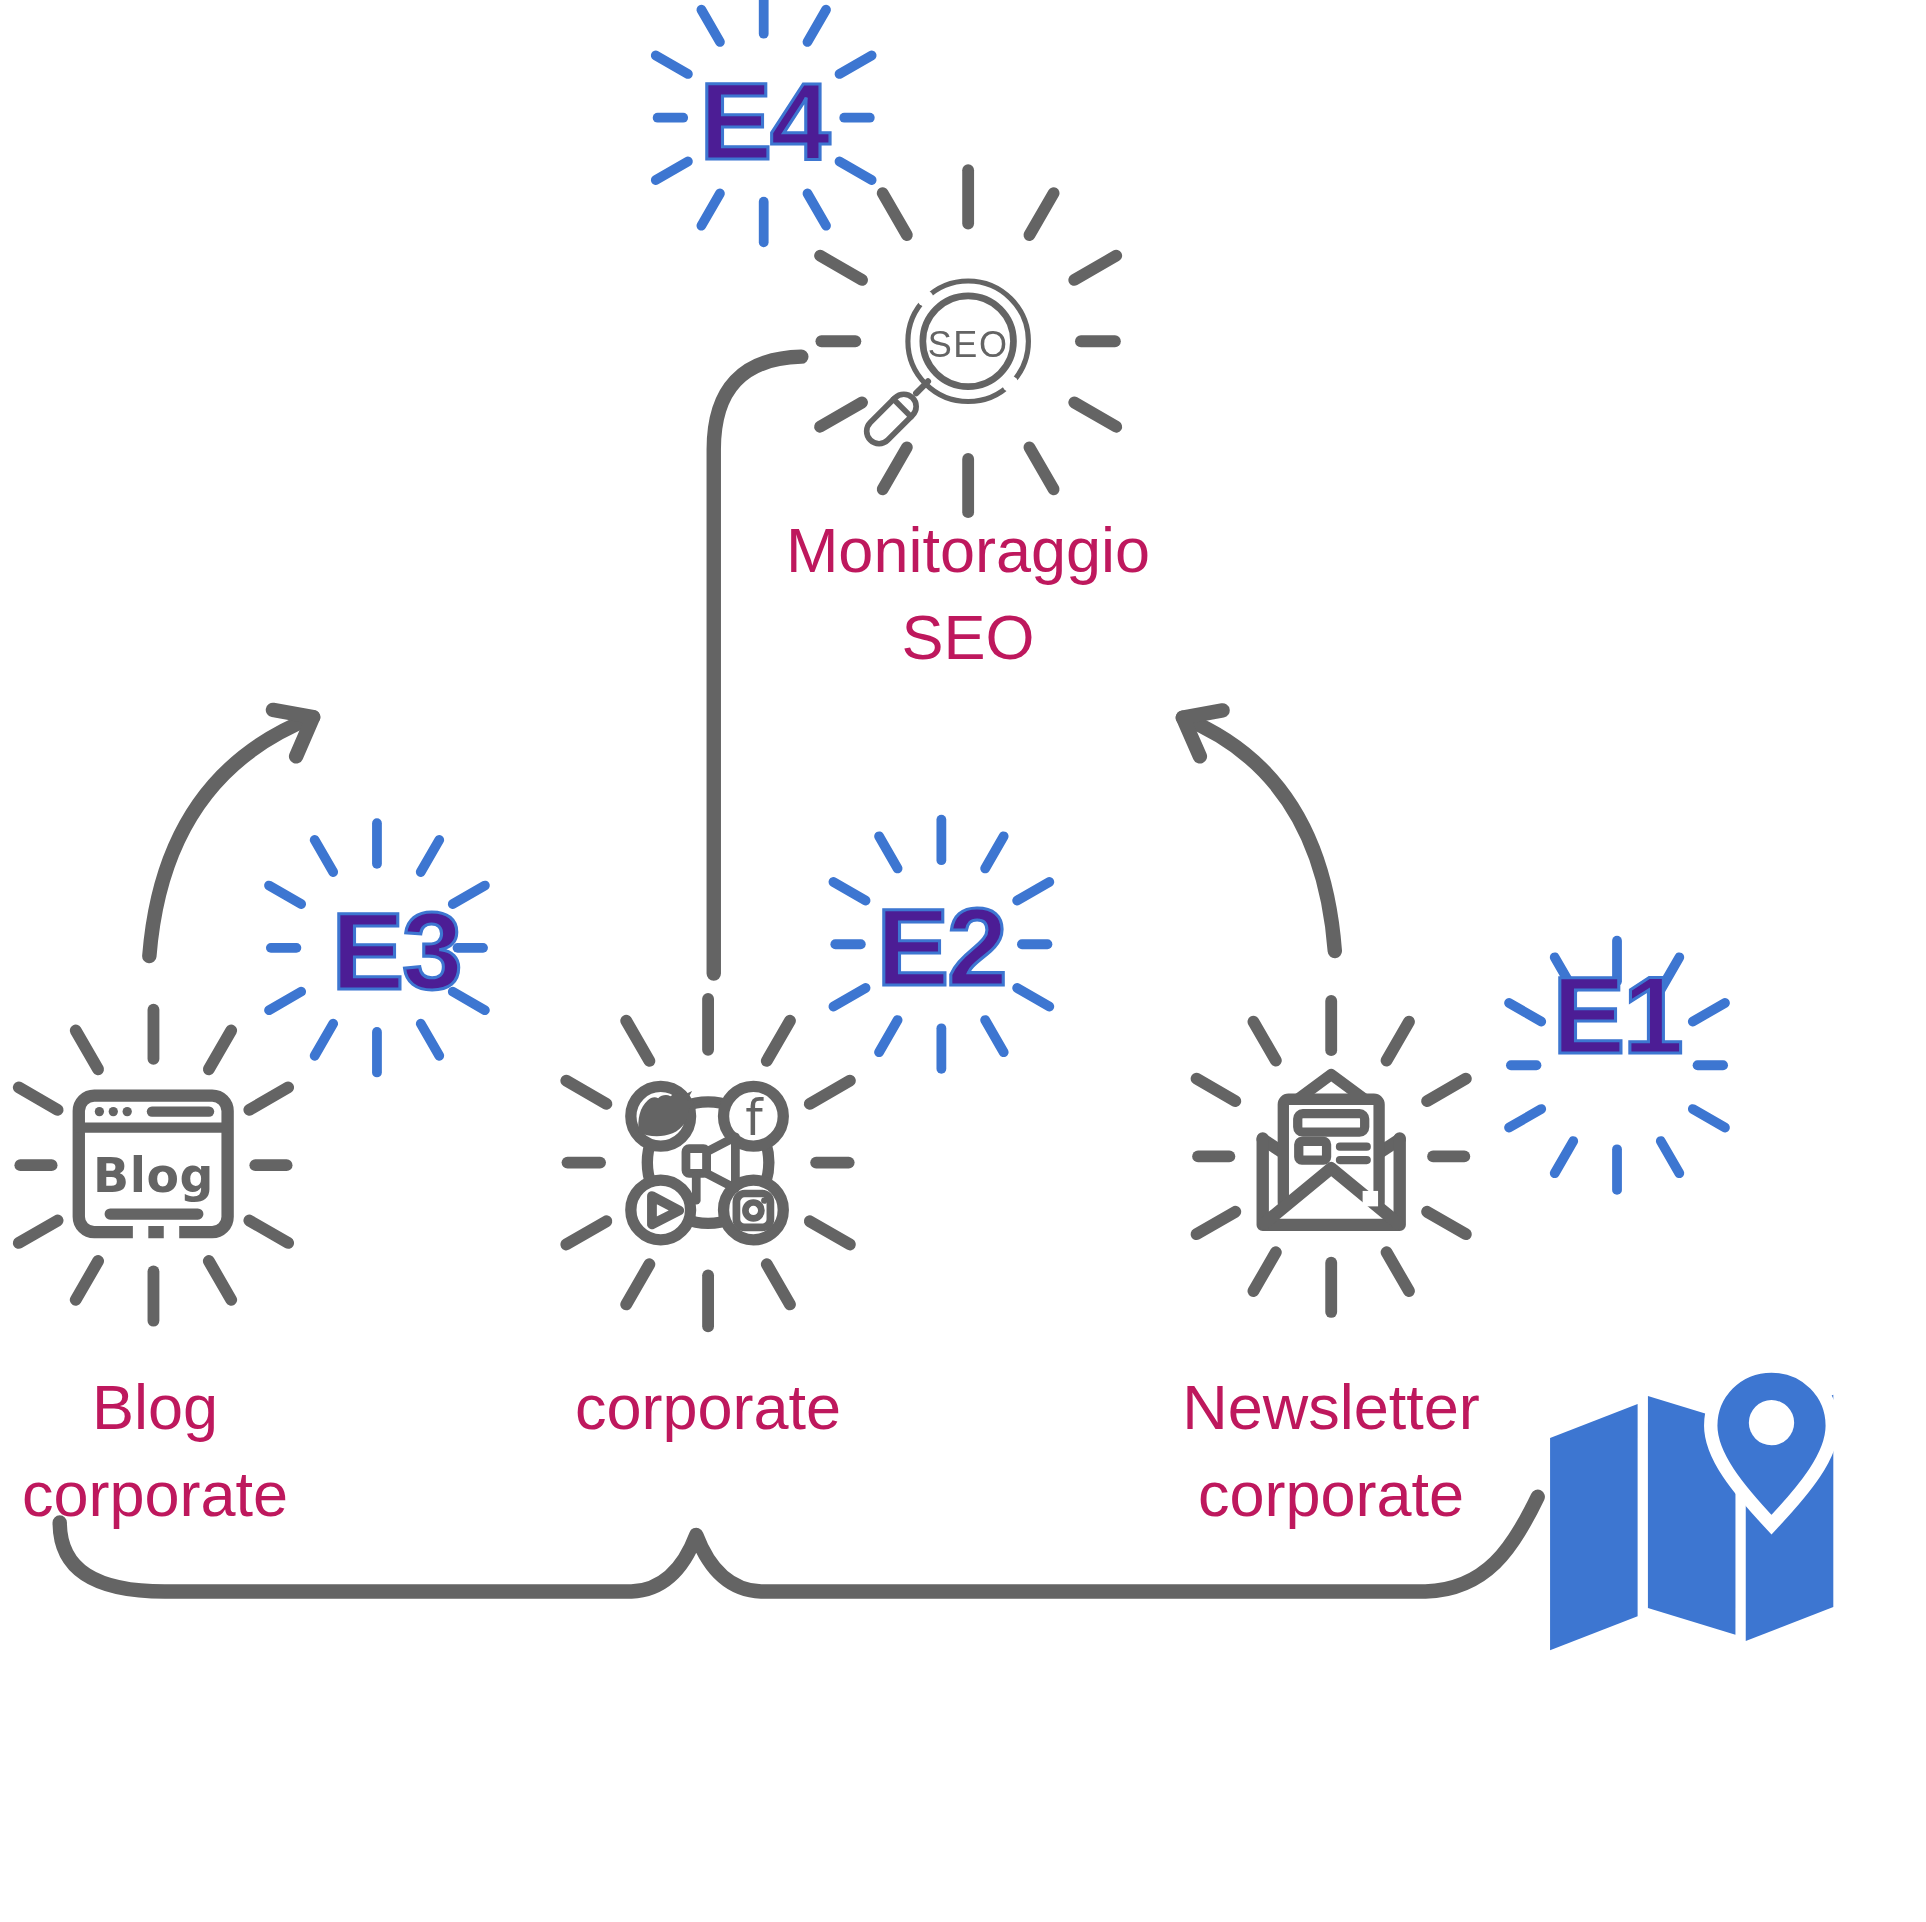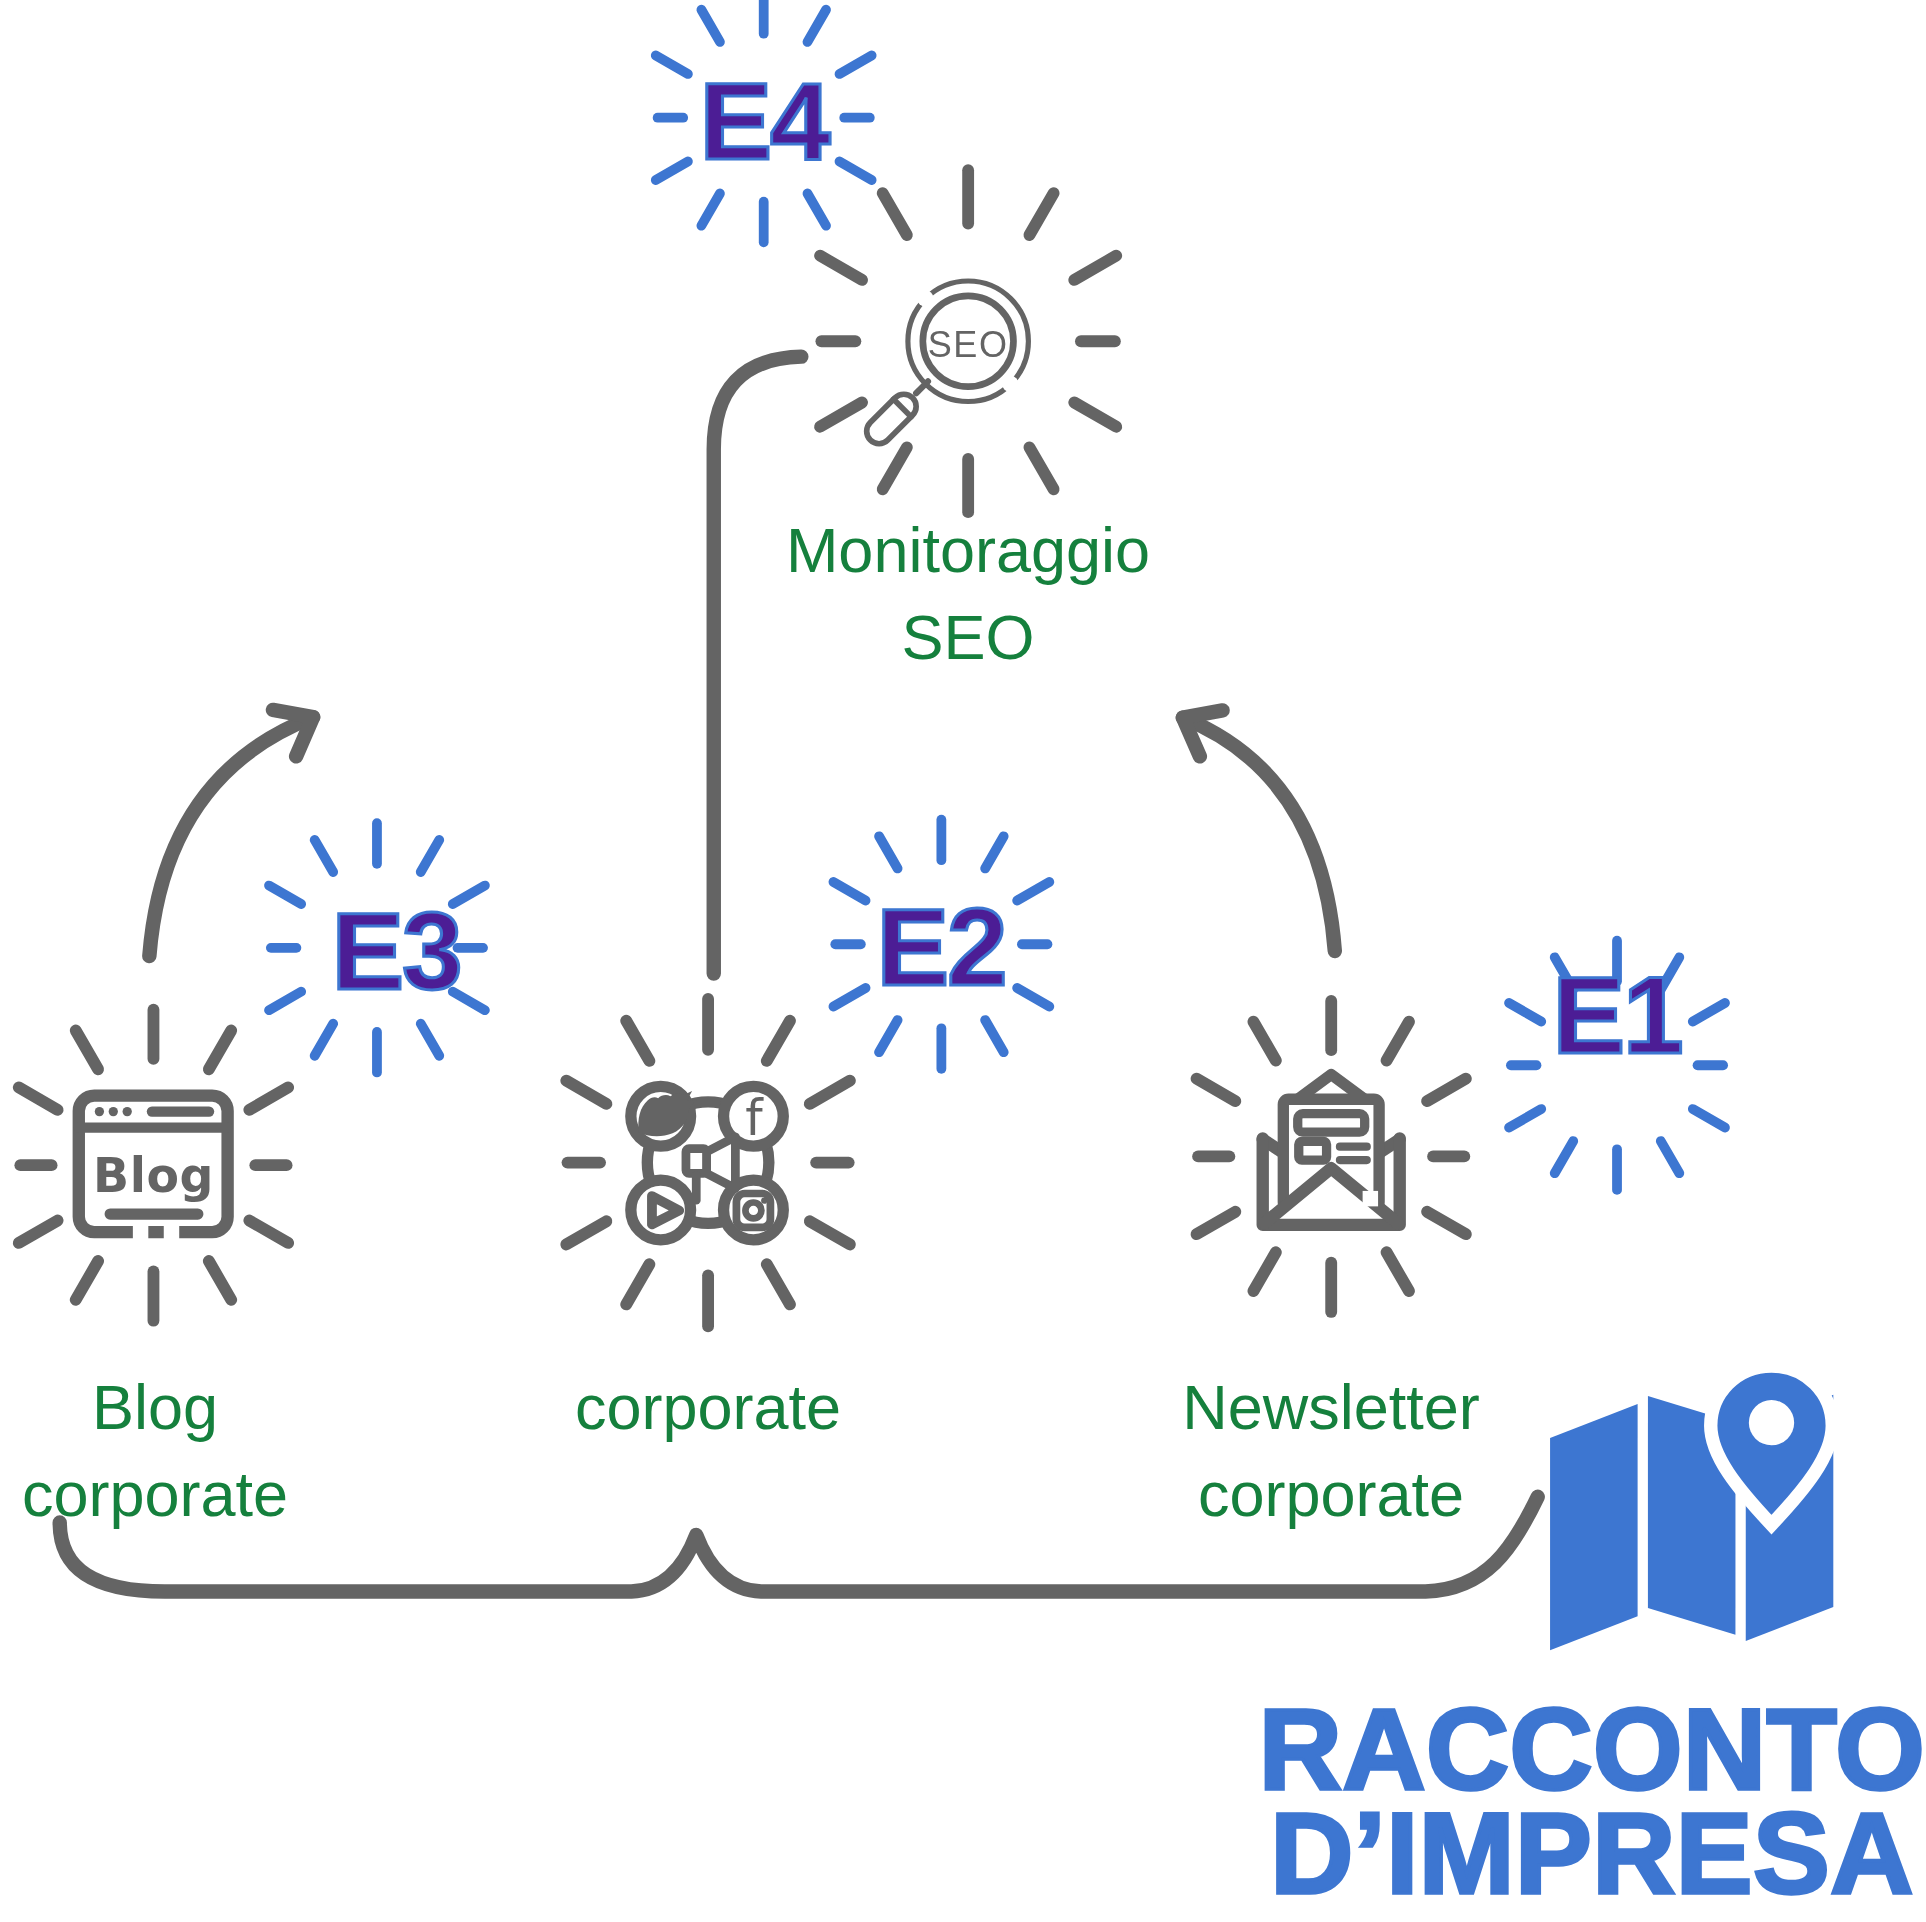--- a/index.html
+++ b/index.html
@@ -3,21 +3,21 @@
 <meta charset="utf-8">
 <style>
   html,body{margin:0;padding:0;background:#fff;}
   #canvas{position:relative;width:1926px;height:1923px;background:#ffffff;overflow:hidden;
           font-family:"Liberation Sans",sans-serif;}
   #art{position:absolute;left:0;top:0;width:1926px;height:1923px;}
   .badge{position:absolute;transform:translate(-50%,-50%);font-weight:700;font-size:109px;
          color:#4c1d95;-webkit-text-stroke:3.1px #3D76D1;letter-spacing:-2.1px;line-height:1;
          white-space:nowrap;}
   .node-label{position:absolute;transform:translateX(-50%);text-align:center;
-              font-size:63px;line-height:87px;color:#15803d;white-space:nowrap;}
+              font-size:63px;line-height:87px;color:#be185d;white-space:nowrap;}
   .logo-text{position:absolute;transform:translateX(-50%);text-align:center;
              font-size:115px;line-height:104px;font-weight:700;color:#3D76D1;
              -webkit-text-stroke:3.6px #3D76D1;letter-spacing:0.5px;white-space:nowrap;}
   .ic{stroke:#646464;fill:none;stroke-linecap:round;stroke-linejoin:round;}
   .icw{stroke:#646464;fill:#ffffff;stroke-linecap:round;stroke-linejoin:round;}
   .conn{stroke:#646464;fill:none;stroke-width:28;stroke-linecap:round;stroke-linejoin:round;}
   text.seo-glass{font-family:"Liberation Sans",sans-serif;font-size:70px;letter-spacing:3px;
                  fill:#646464;text-anchor:middle;}
   text.blog-word{font-family:"DejaVu Sans",sans-serif;font-size:92px;font-weight:700;
                  letter-spacing:1px;fill:#646464;text-anchor:middle;}
@@ -243,18 +243,14 @@
     <div>corporate</div>
   </div>
   <div class="node-label" style="left:708px;top:1364px">
     <div>corporate</div>
   </div>
   <div class="node-label" style="left:1331px;top:1364px">
     <div>Newsletter</div>
     <div>corporate</div>
   </div>
 
-  <div class="logo-text" style="left:1592px;top:1697px">
-    <div>RACCONTO</div>
-    <div>D’IMPRESA</div>
-  </div>
 </div>
 
 
 </body></html>

